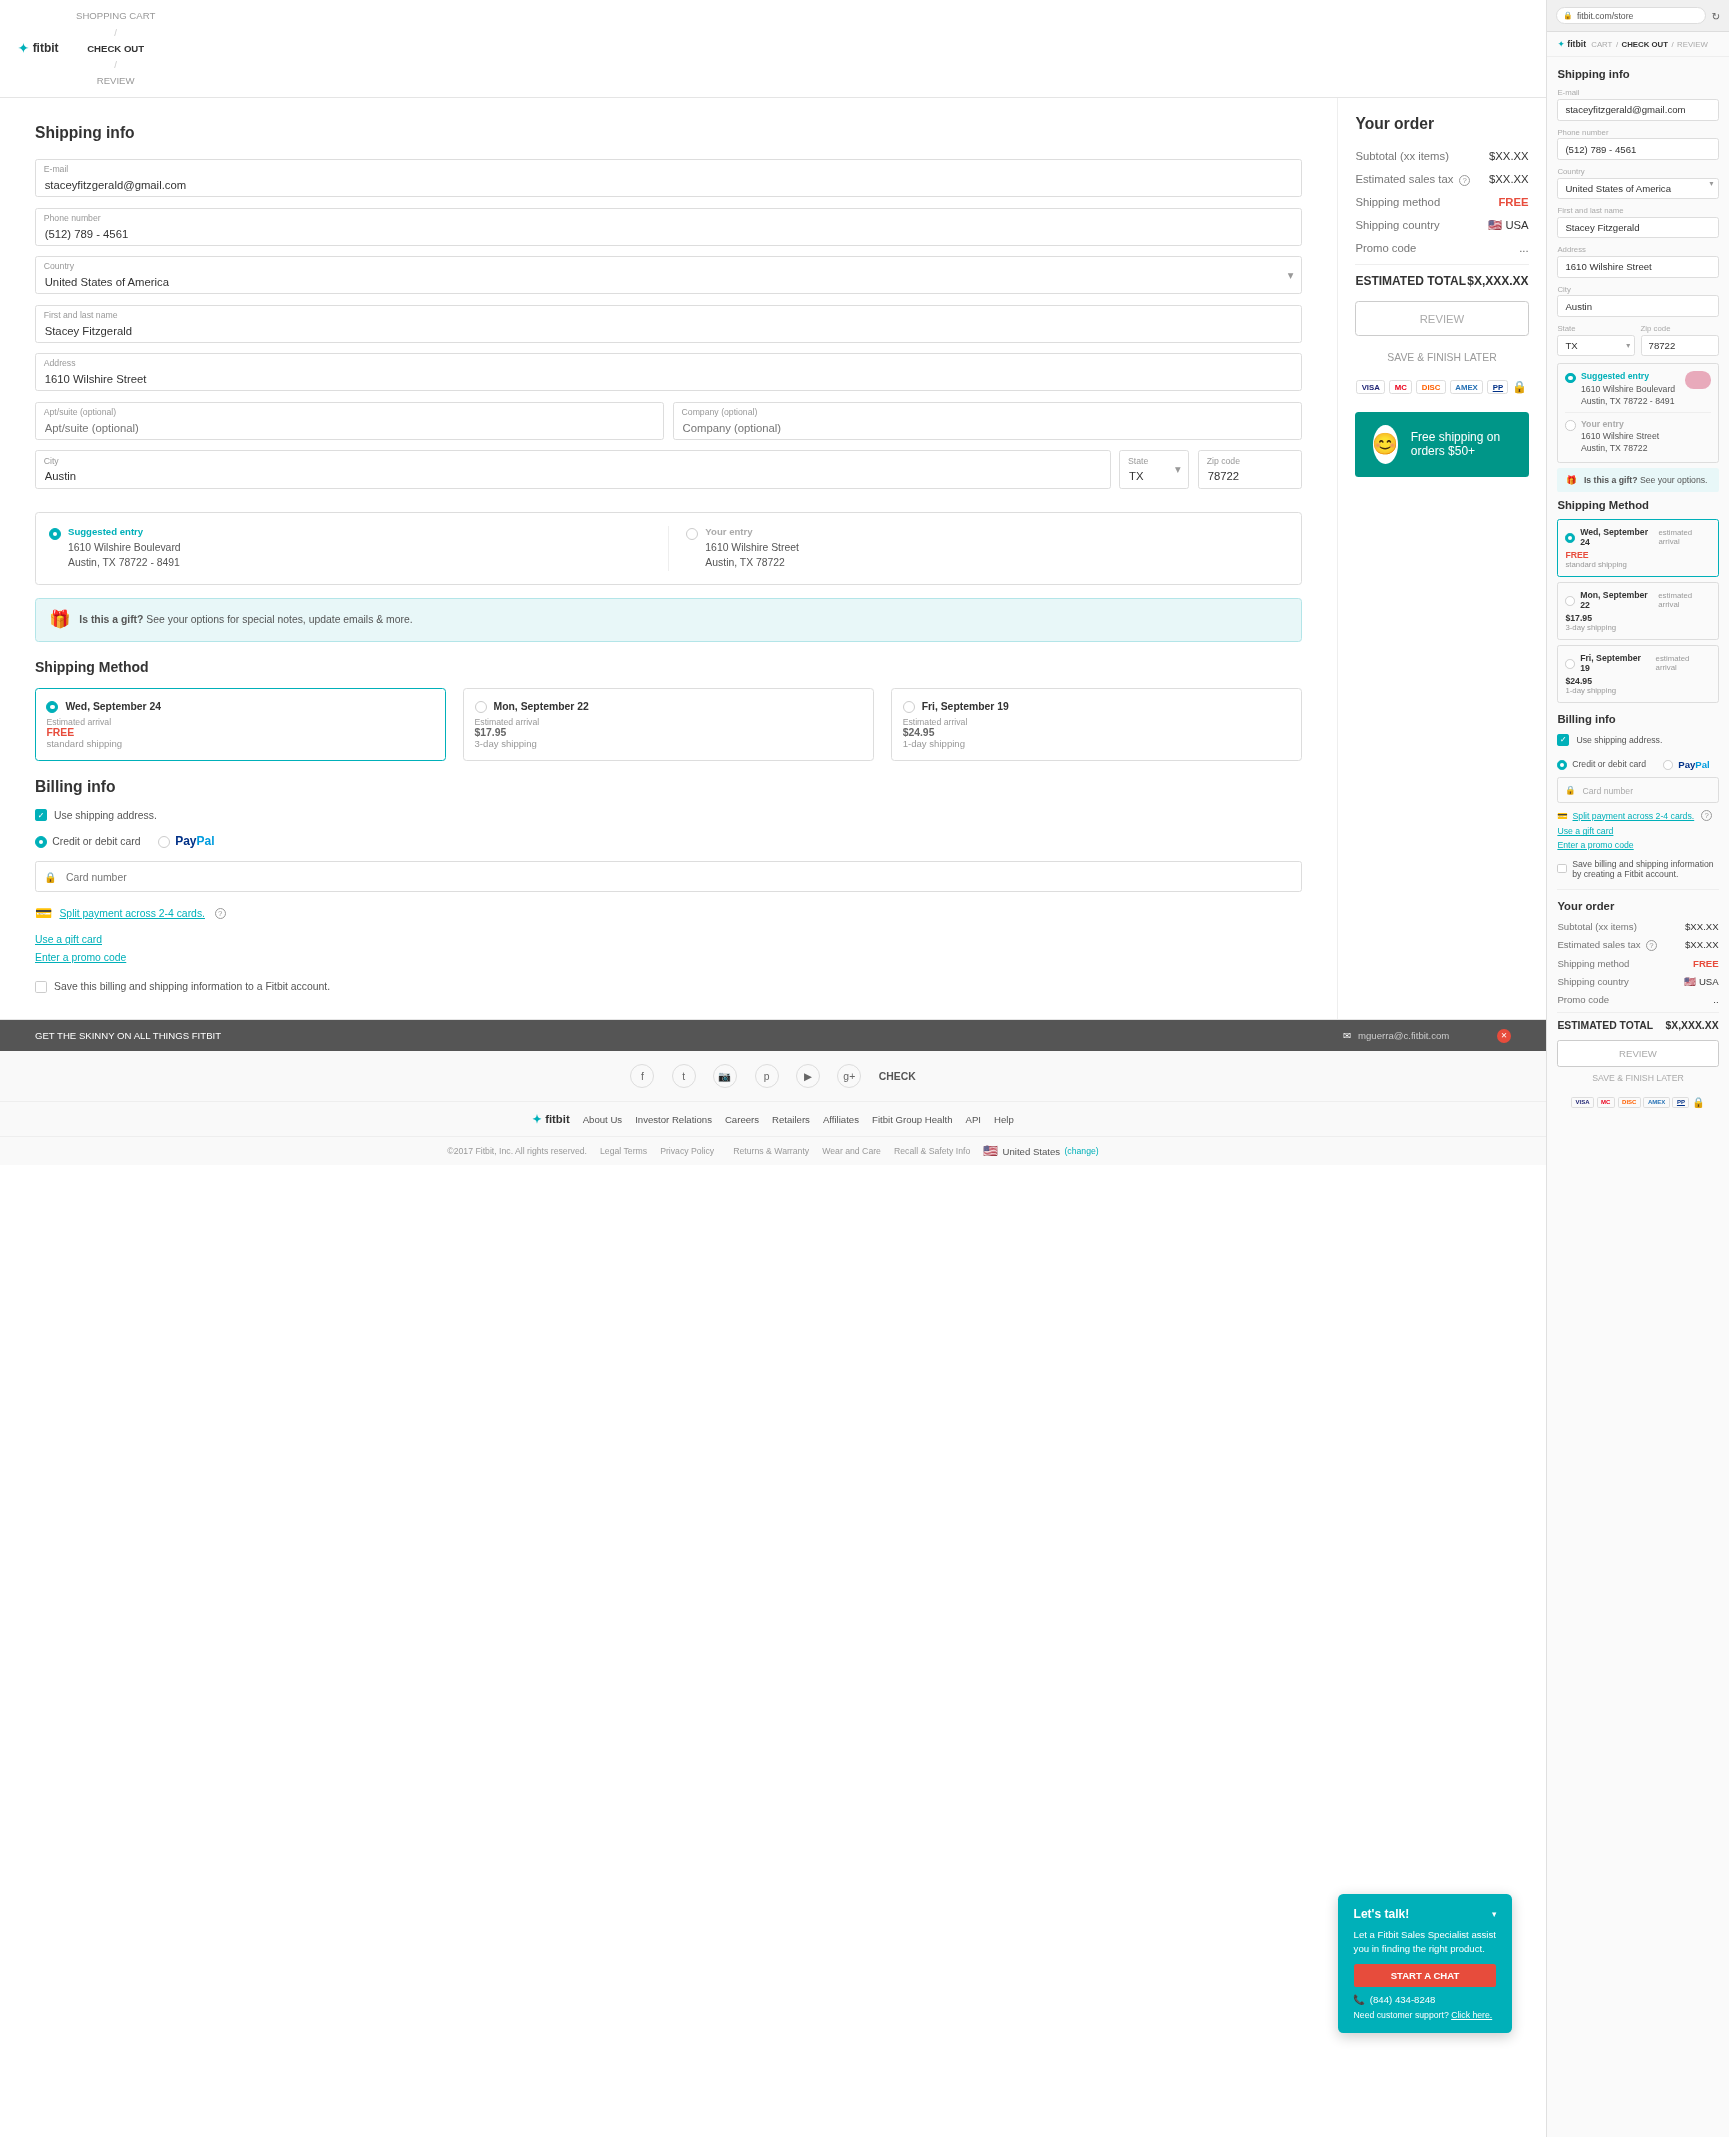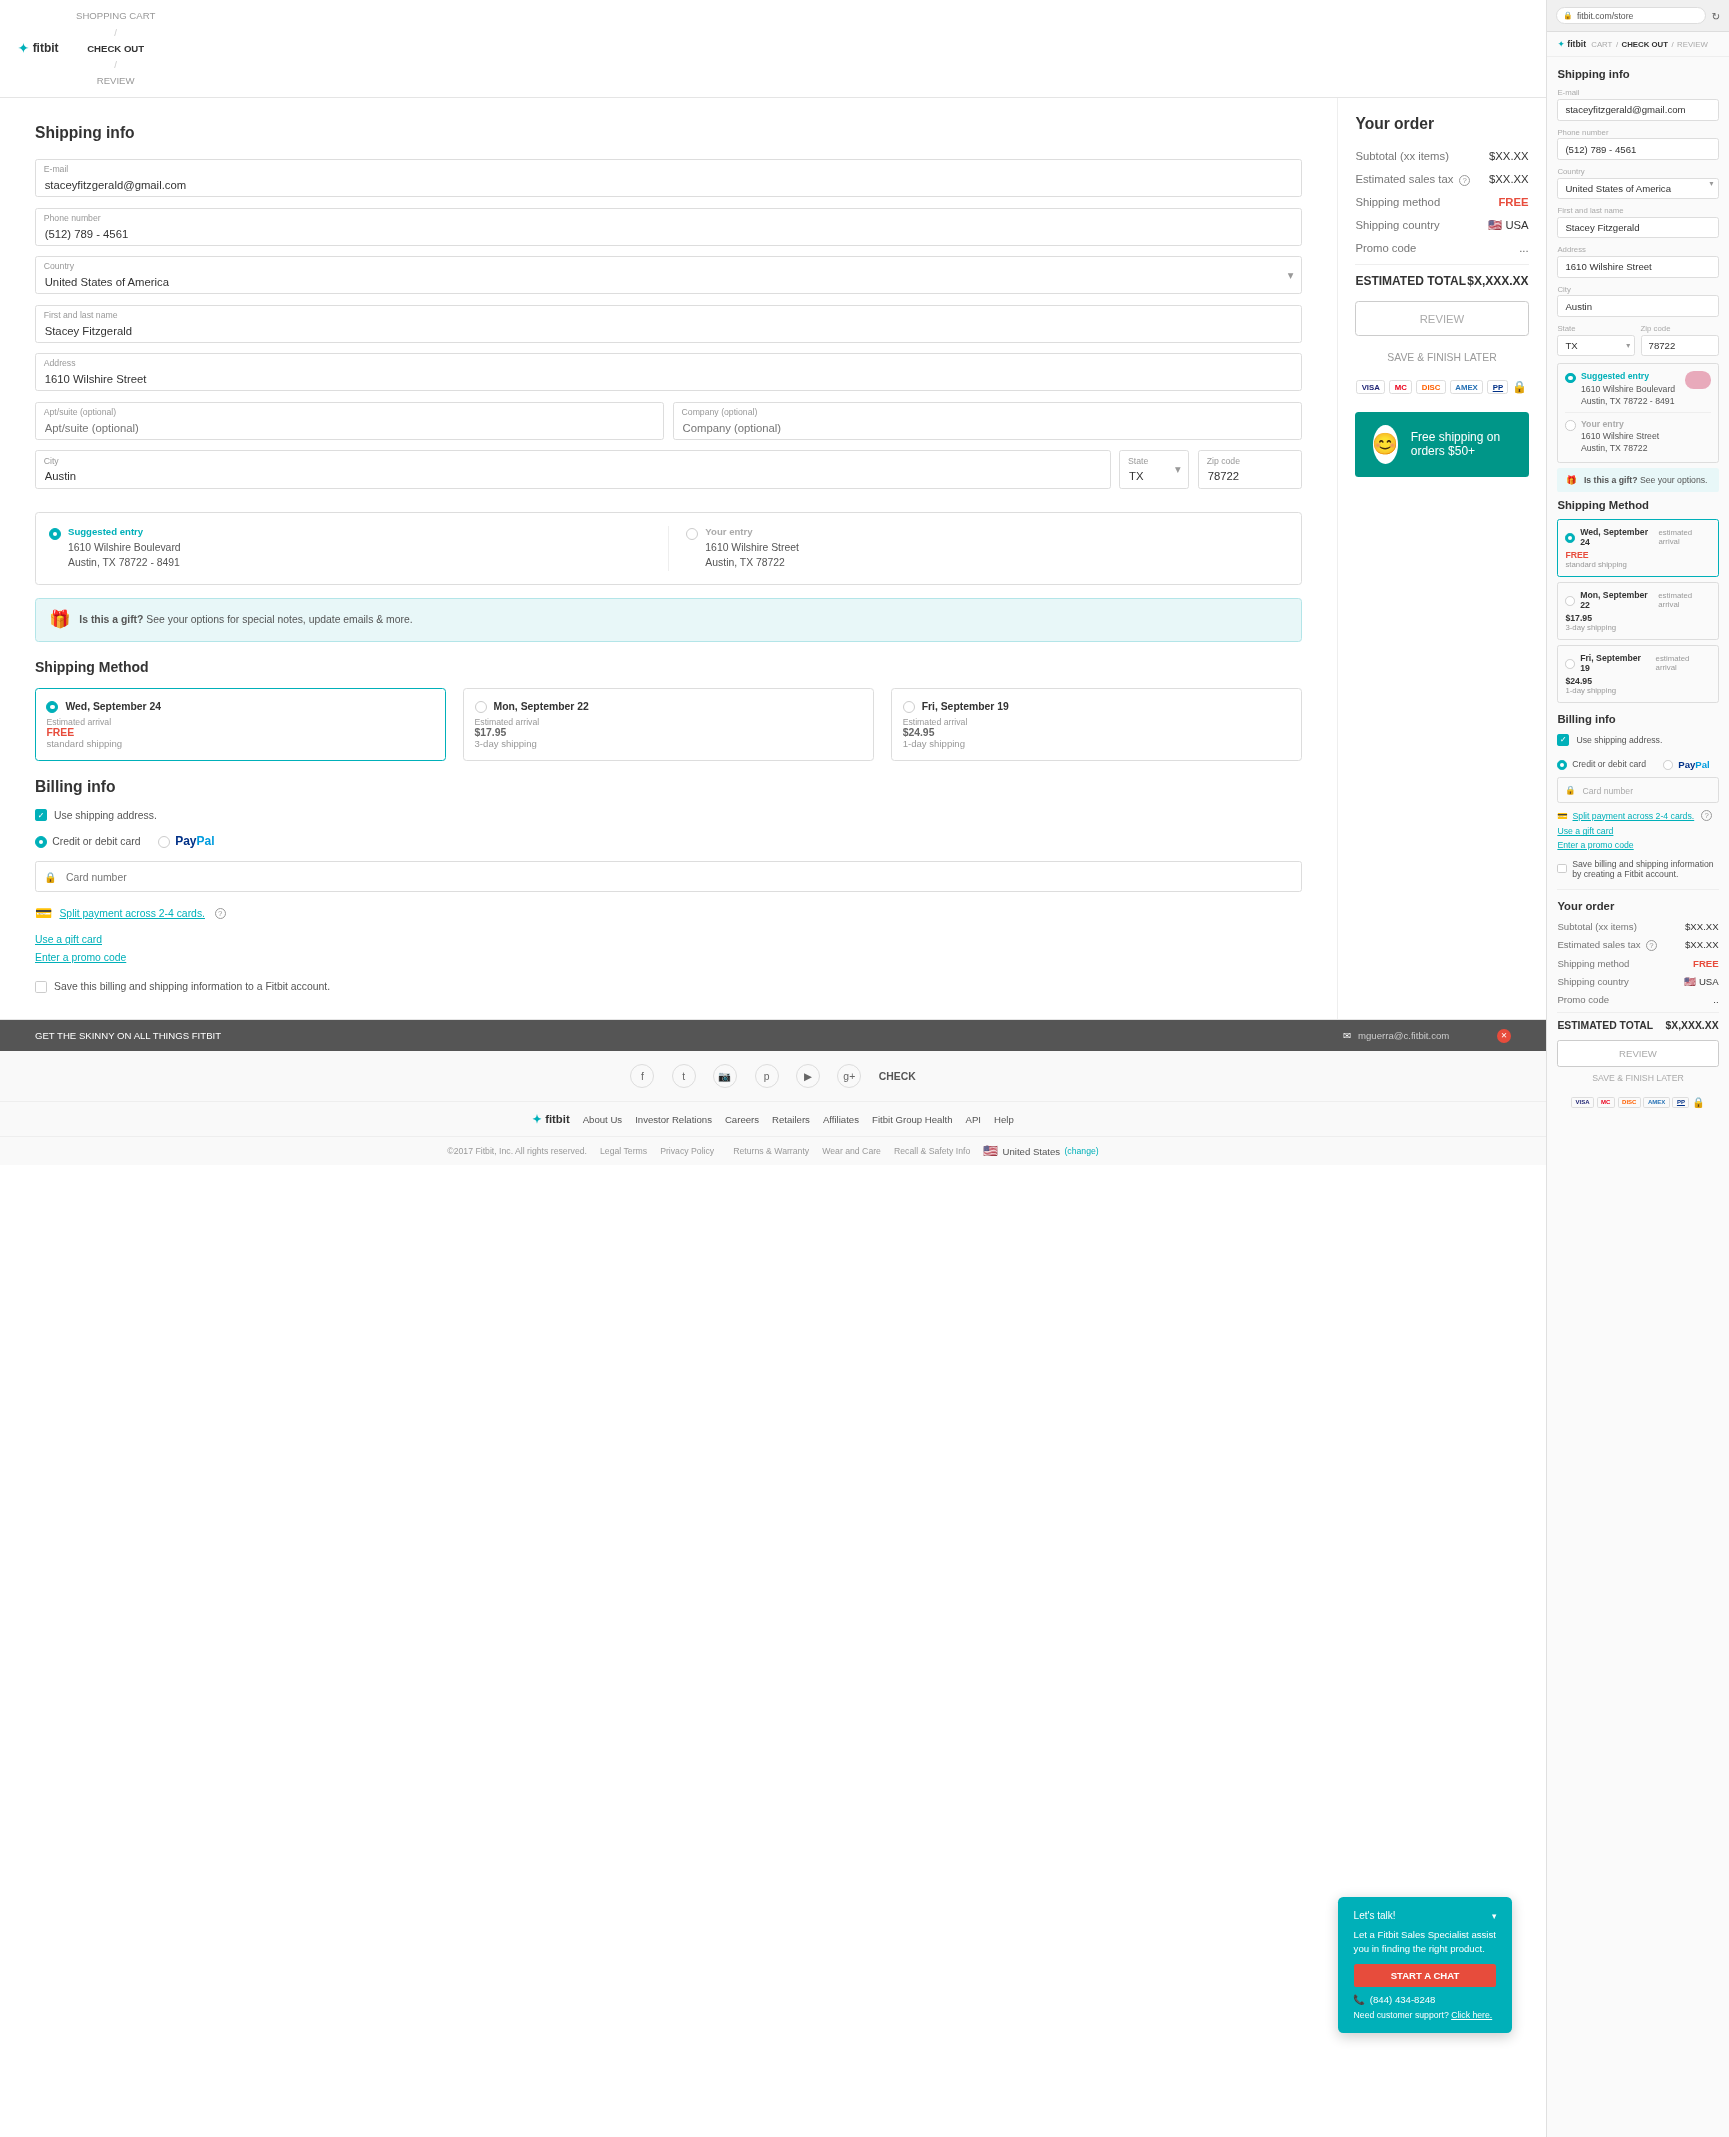--- a/index.html
+++ b/index.html
@@ -170,21 +170,21 @@
 
     .sidebar-review-btn { display: block; width: 100%; padding: 7px; border: 0.9px solid #ccc; border-radius: 2.6px; background: #fff; color: #aaa; font-size: 9.6px; text-align: center; cursor: pointer; margin-top: 8.7px; }
     .sidebar-save-btn { display: block; width: 100%; padding: 6px; border: none; background: transparent; color: #aaa; font-size: 8.7px; text-align: center; cursor: pointer; }
 
     .sidebar-payment-icons { display: flex; align-items: center; gap: 2.6px; margin-top: 7px; justify-content: center; flex-wrap: wrap; }
     .sidebar-pay-icon { padding: 1.7px 3.5px; border: 0.9px solid #ddd; border-radius: 1.7px; font-size: 6px; font-weight: bold; }
 
     
     .chat-widget { position: fixed; bottom: 104px; right: 217px; background: #00b0b9; color: #fff; border-radius: 5.2px; padding: 13px 15.6px; width: 174px; box-shadow: 0 3.5px 13px rgba(0,0,0,0.2); z-index: 100; }
     .chat-header { display: flex; justify-content: space-between; align-items: center; margin-bottom: 7px; }
-    .chat-title { font-size: 10px; font-weight: normal; }
+    .chat-title { font-size: 12px; font-weight: bold; }
     .chat-chevron { font-size: 8.7px; cursor: pointer; }
     .chat-body { font-size: 9.6px; line-height: 1.4; margin-bottom: 8.7px; }
     .chat-btn { background: #e74c3c; color: #fff; border: none; border-radius: 2.6px; padding: 6px 10.4px; font-size: 9.6px; font-weight: bold; cursor: pointer; width: 100%; margin-bottom: 7px; }
     .chat-phone { font-size: 9.6px; display: flex; align-items: center; gap: 4.3px; margin-bottom: 5.2px; }
     .chat-support { font-size: 8.7px; }
     .chat-support a { color: #fff; }
 
     
     .footer { background: #f9f9f9; border-top: 0.9px solid #e5e5e5; }
     .footer-newsletter { background: #555; color: #fff; padding: 8.7px 35px; display: flex; align-items: center; justify-content: space-between; font-size: 9.6px; }

